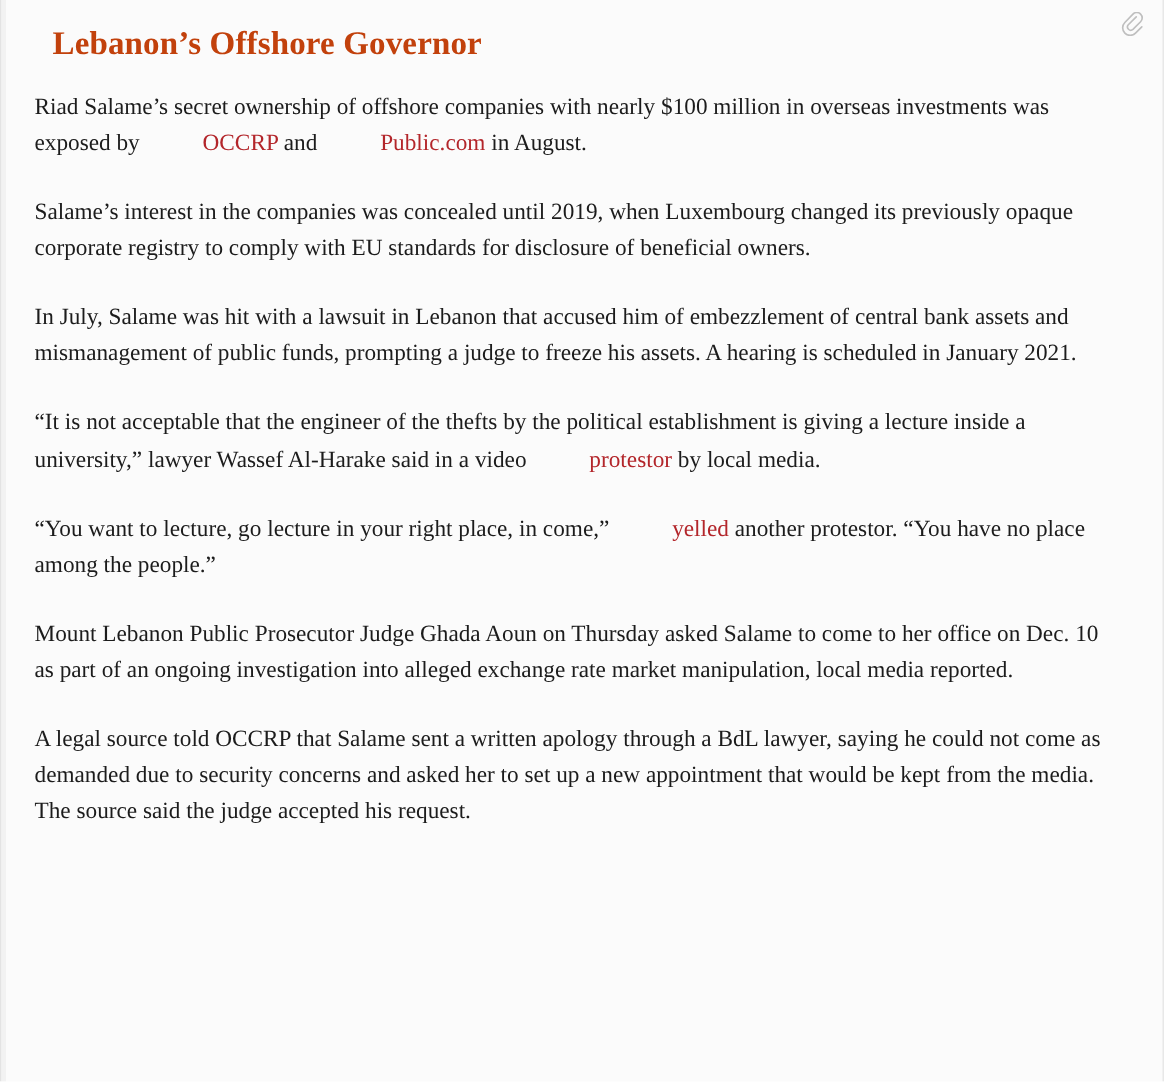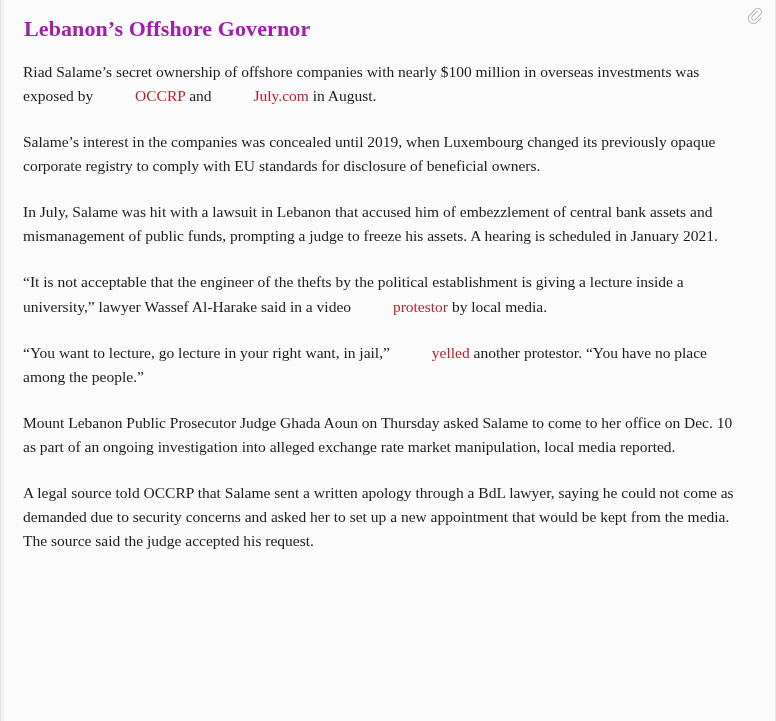--- a/index.html
+++ b/index.html
@@ -27,25 +27,25 @@
   .article::before {
     content: "";
     position: absolute;
     left: 0;
     top: 0;
     bottom: 0;
     width: 3px;
     background: #f2f2f2;
   }
   .headline {
-    margin: 6px 0 18px 1px;
+    margin: 6px 0 18px 12px;
     font-family: "Liberation Serif", "DejaVu Serif", serif;
     font-size: 22px;
     font-weight: bold;
-    color: #a21caf;
+    color: #c2410c;
     letter-spacing: 0.1px;
     line-height: 1.2;
   }
   .para {
     margin: 0 0 22px 0;
     font-size: 15.5px;
     line-height: 1.55;
     color: #1c1c1c;
     text-align: left;
     max-width: 716px;
@@ -80,22 +80,22 @@
 
   <div class="attach-icon">
     <svg viewBox="0 0 16 16" width="16" height="16" aria-hidden="true">
       <path d="M10.5 3.2 5.2 8.5a2.2 2.2 0 0 0 3.1 3.1l5.1-5.1a3.6 3.6 0 0 0-5.1-5.1L2.9 7a5 5 0 0 0 7.1 7.1l4.2-4.2" fill="none" stroke="#777777" stroke-width="1.1" stroke-linecap="round" stroke-linejoin="round"></path>
     </svg>
   </div>
 
   <h1 class="headline">Lebanon’s Offshore Governor</h1>
 
   <div id="body-content">
-      <p class="para"><span>Riad Salame’s secret ownership of offshore companies with nearly $100 million in overseas investments was exposed by </span><a class="inline-link">OCCRP</a><span> and </span><a class="inline-link">July.com</a><span> in August.</span></p>
+      <p class="para"><span>Riad Salame’s secret ownership of offshore companies with nearly $100 million in overseas investments was exposed by </span><a class="inline-link">OCCRP</a><span> and </span><a class="inline-link">Public.com</a><span> in August.</span></p>
       <p class="para"><span>Salame’s interest in the companies was concealed until 2019, when Luxembourg changed its previously opaque corporate registry to comply with EU standards for disclosure of beneficial owners.</span></p>
       <p class="para"><span>In July, Salame was hit with a lawsuit in Lebanon that accused him of embezzlement of central bank assets and mismanagement of public funds, prompting a judge to freeze his assets. A hearing is scheduled in January 2021.</span></p>
       <p class="para"><span>“It is not acceptable that the engineer of the thefts by the political establishment is giving a lecture inside a university,” lawyer Wassef Al-Harake said in a video </span><a class="inline-link">protestor</a><span> by local media.</span></p>
-      <p class="para"><span>“You want to lecture, go lecture in your right want, in jail,” </span><a class="inline-link">yelled</a><span> another protestor. “You have no place among the people.”</span></p>
+      <p class="para"><span>“You want to lecture, go lecture in your right place, in come,” </span><a class="inline-link">yelled</a><span> another protestor. “You have no place among the people.”</span></p>
       <p class="para"><span>Mount Lebanon Public Prosecutor Judge Ghada Aoun on Thursday asked Salame to come to her office on Dec. 10 as part of an ongoing investigation into alleged exchange rate market manipulation, local media reported.</span></p>
       <p class="para"><span>A legal source told OCCRP that Salame sent a written apology through a BdL lawyer, saying he could not come as demanded due to security concerns and asked her to set up a new appointment that would be kept from the media. The source said the judge accepted his request.</span></p>
     </div>
 
 </div>
 
 </body></html>

